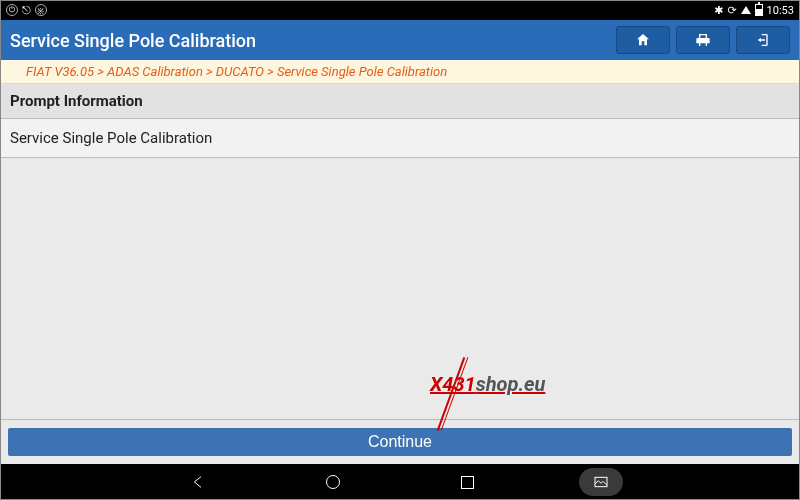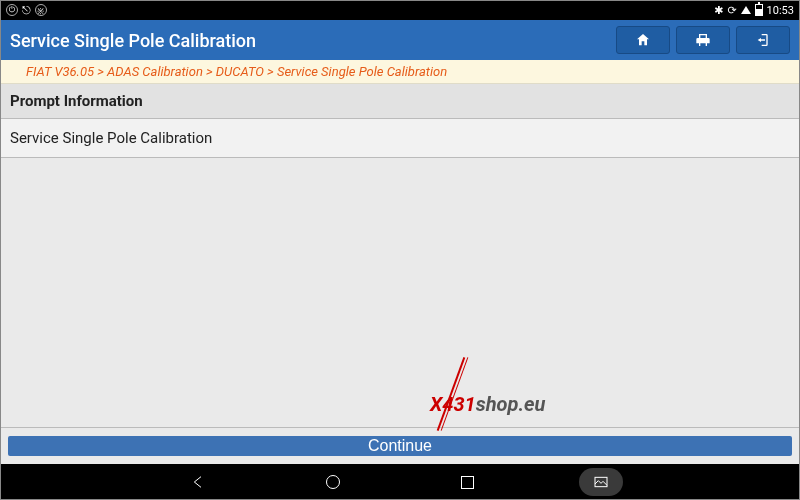--- a/index.html
+++ b/index.html
@@ -25,34 +25,34 @@
   
   .breadcrumb { background: #fdf7df; padding: 4px 26px; font-size: 13px; font-style: italic; color: #e65c1a; border-bottom: 1px solid #e0dcc8; }
 
   
   .content { flex: 1; display: flex; flex-direction: column; background: #eaeaea; }
   .prompt-header { background: #e2e2e2; padding: 8px 10px; font-size: 15px; color: #222; border-bottom: 1px solid #bbb; font-weight: bold; }
   .prompt-item { background: #f2f2f2; padding: 10px 10px; font-size: 15px; color: #222; border-bottom: 1px solid #bbb; }
   .empty { flex: 1; border-bottom: 1px solid #bbb; }
 
   .continue-row { padding: 8px; }
-  .continue-btn { width: 100%; height: 20px; background: #3d72b4; color: #fff; font-size: 16px; border: none; border-radius: 2px; cursor: pointer; }
+  .continue-btn { width: 100%; height: 28px; background: #3d72b4; color: #fff; font-size: 16px; border: none; border-radius: 2px; cursor: pointer; }
 
   .footer-brand { padding: 10px 10px 6px 10px; font-size: 12px; color: #555; border-top: 1px solid #aaa; }
 
   
   .navbar { height: 36px; background: #000; display: flex; align-items: center; justify-content: center; gap: 90px; }
   .nav-btn { width: 44px; height: 28px; display: flex; align-items: center; justify-content: center; cursor: pointer; border-radius: 14px; }
   .nav-btn.active { background: #3a3a3a; }
   .nav-btn svg { width: 16px; height: 16px; stroke: #fff; fill: none; stroke-width: 1.5; }
   .nav-btn .circle { width: 14px; height: 14px; border: 1.5px solid #fff; border-radius: 50%; }
   .nav-btn .square { width: 13px; height: 13px; border: 1.5px solid #fff; }
 
   
-  .watermark { position: absolute; left: 430px; top: 392px; pointer-events: none; font-weight: bold; font-style: italic; font-size: 20px; color: #cc0000; white-space: nowrap; }
+  .watermark { position: absolute; left: 430px; top: 372px; pointer-events: none; font-weight: bold; font-style: italic; font-size: 20px; color: #cc0000; white-space: nowrap; text-decoration: underline; }
   .watermark .tail { color: #555; font-style: italic; }
   .wm-slash { position: absolute; left: 450px; top: 355px; width: 2px; height: 78px; background: #cc0000; transform: rotate(20deg); pointer-events: none; }
   .wm-slash2 { position: absolute; left: 454px; top: 355px; width: 1px; height: 78px; background: #cc0000; transform: rotate(20deg); pointer-events: none; }
 
   .frame { position: absolute; inset: 0; border: 1px solid #888; pointer-events: none; }
 </style>
 </head>
 <body>
 
 <div class="statusbar">

